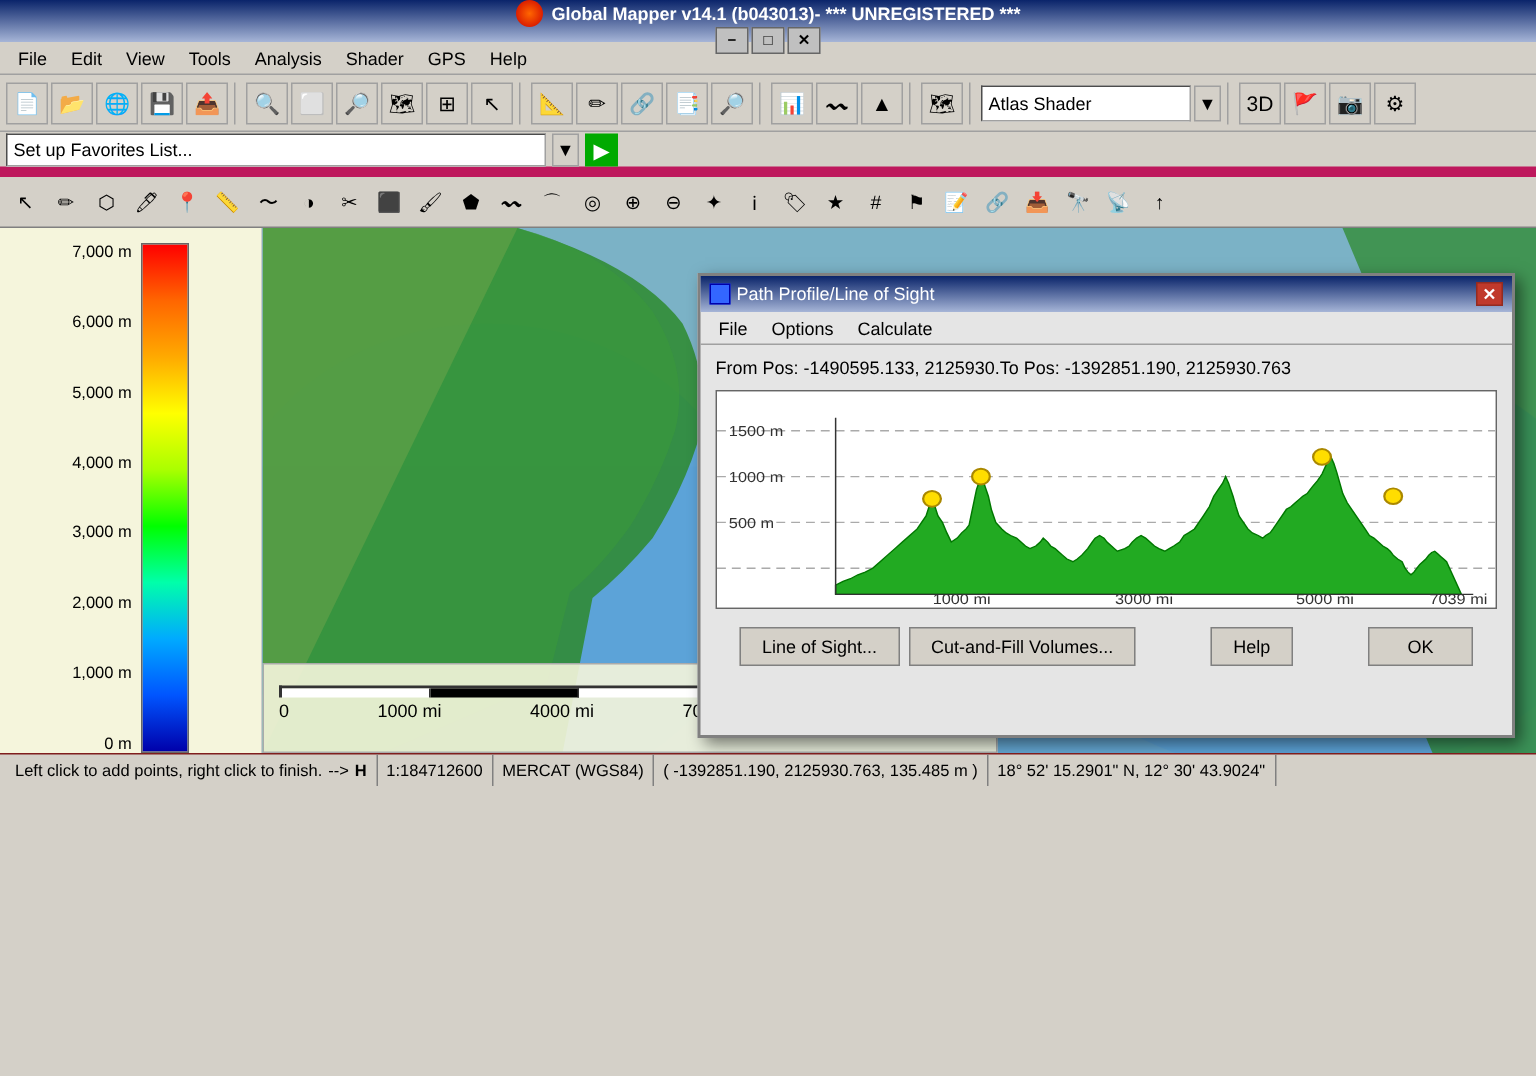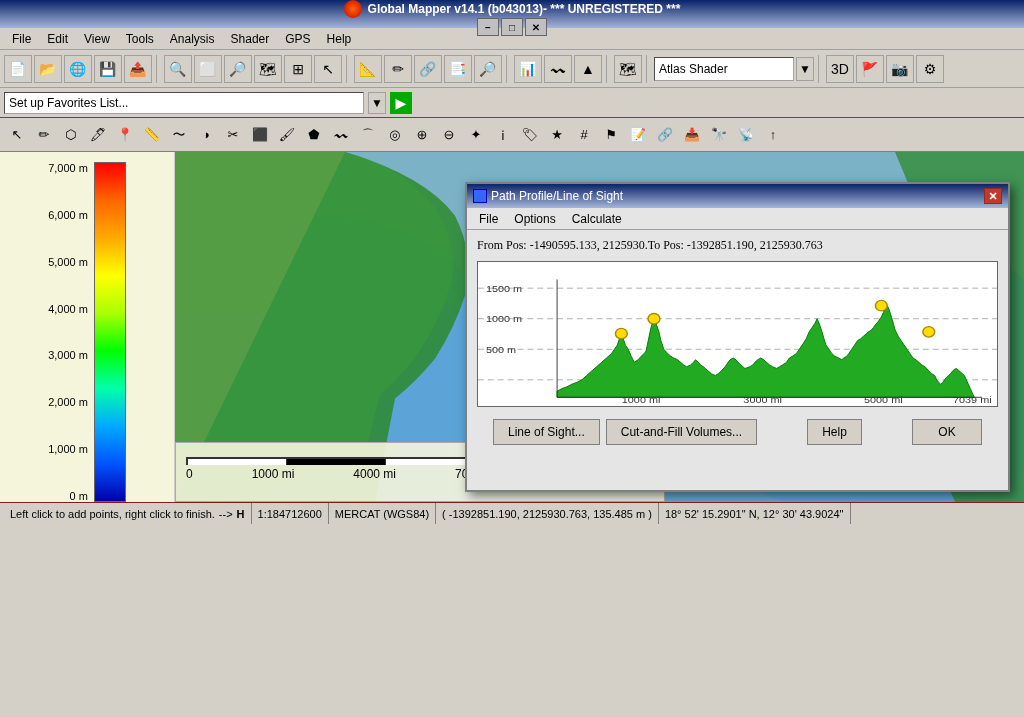--- a/index.html
+++ b/index.html
@@ -91,21 +91,21 @@
     }
     .tb-sep { width: 4px; height: 28px; border-left: 1px solid #a0a0a0; margin: 0 2px; }
 
     
     #fav-bar {
       height: 30px;
       background: #d4d0c8;
       display: flex;
       align-items: center;
       padding: 2px 4px;
-      border-bottom: 1px solid #be185d;
+      border-bottom: 7px solid #be185d;
       gap: 4px;
     }
     #fav-dropdown {
       width: 360px;
       height: 22px;
       border: 1px inset #a0a0a0;
       background: white;
       display: flex;
       align-items: center;
       padding: 0 4px;
@@ -244,21 +244,20 @@
     }
     .dialog-menu-item {
       padding: 2px 8px;
       cursor: pointer;
       font-size: 12px;
     }
     #dialog-pos-text {
       padding: 8px 10px 4px;
       font-size: 12px;
       color: #000;
-      font-family: Liberation Serif, serif;
     }
     #dialog-chart {
       margin: 4px 10px;
       height: 146px;
       background: white;
       border: 1px solid #666;
       position: relative;
       overflow: hidden;
     }
     #dialog-buttons {

